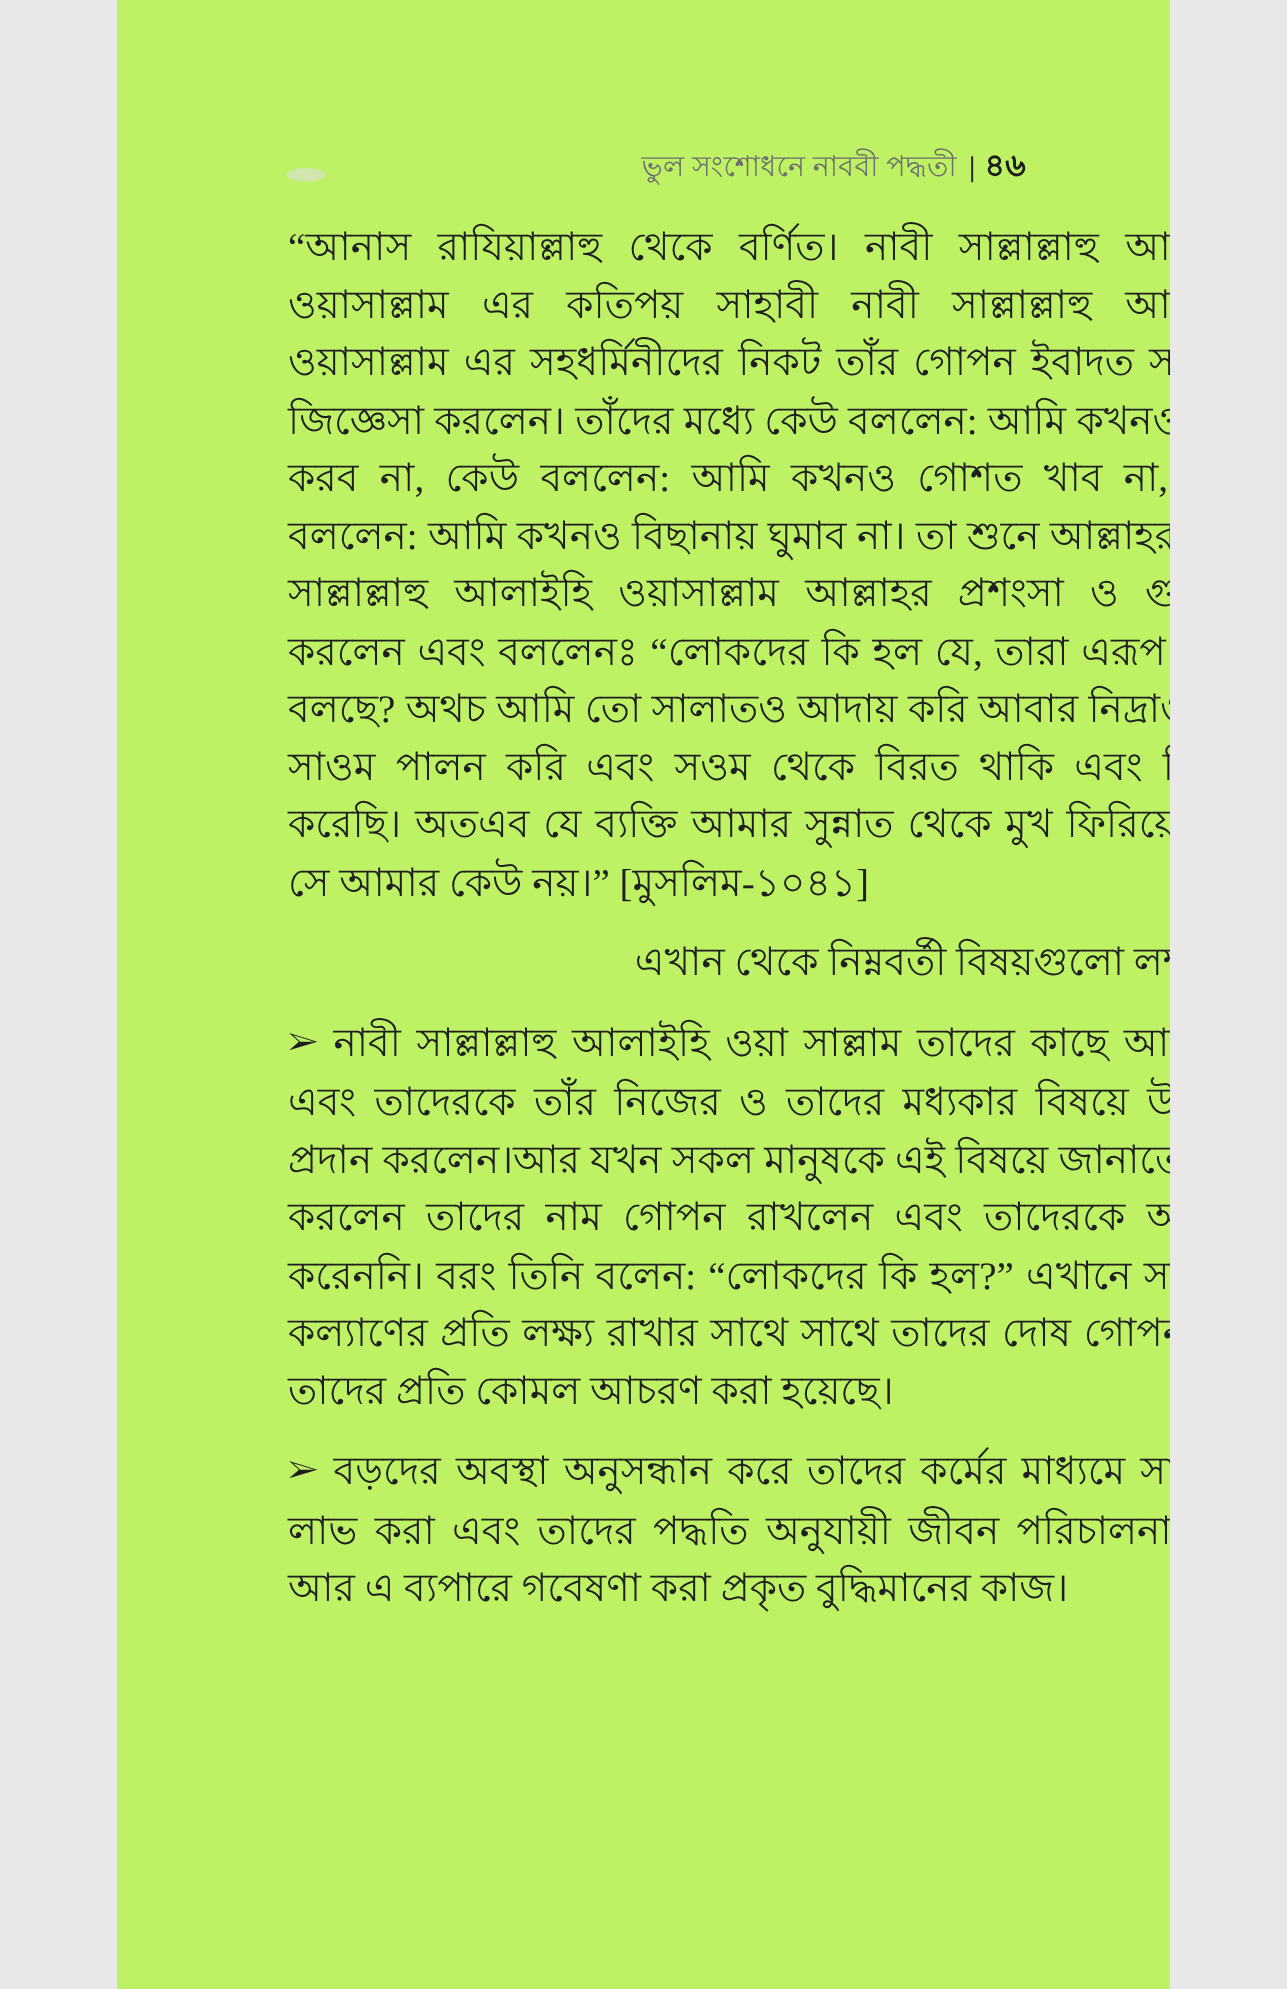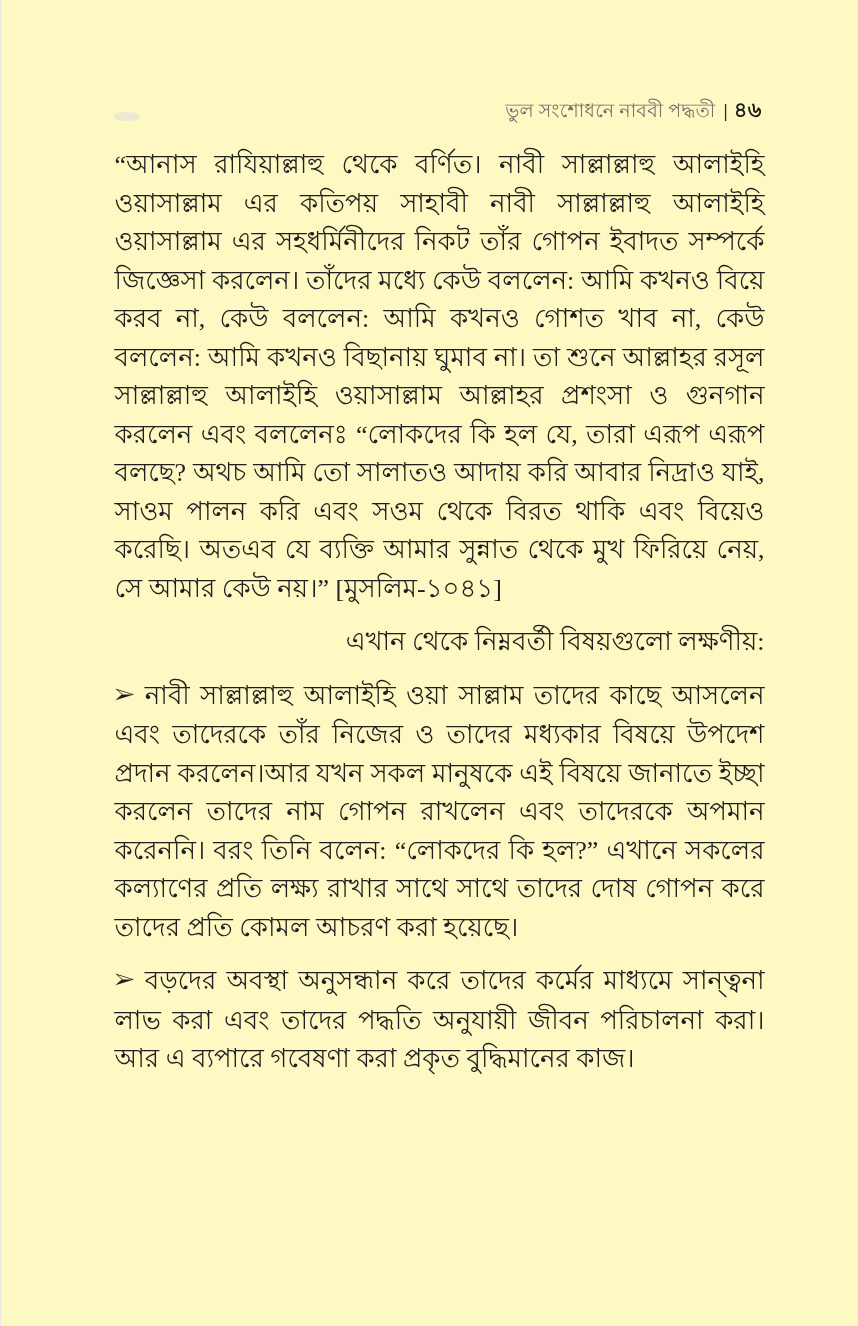--- a/index.html
+++ b/index.html
@@ -2,24 +2,24 @@
 <html lang="bn"><head>
 <meta charset="utf-8">
 <style>
   html, body {
     margin: 0;
     padding: 0;
     background: #e8e8e8;
   }
   .page {
     position: relative;
-    width: 857px;
+    width: 702px;
     height: 1326px;
     margin: 0 auto;
-    background: #fef9c3;
+    background: #bef264;
     font-family: "Liberation Serif", serif;
     overflow: hidden;
   }
   .running-head {
     position: absolute;
     top: 94px;
     left: 96px;
     right: 96px;
     text-align: right;
     font-size: 19px;

